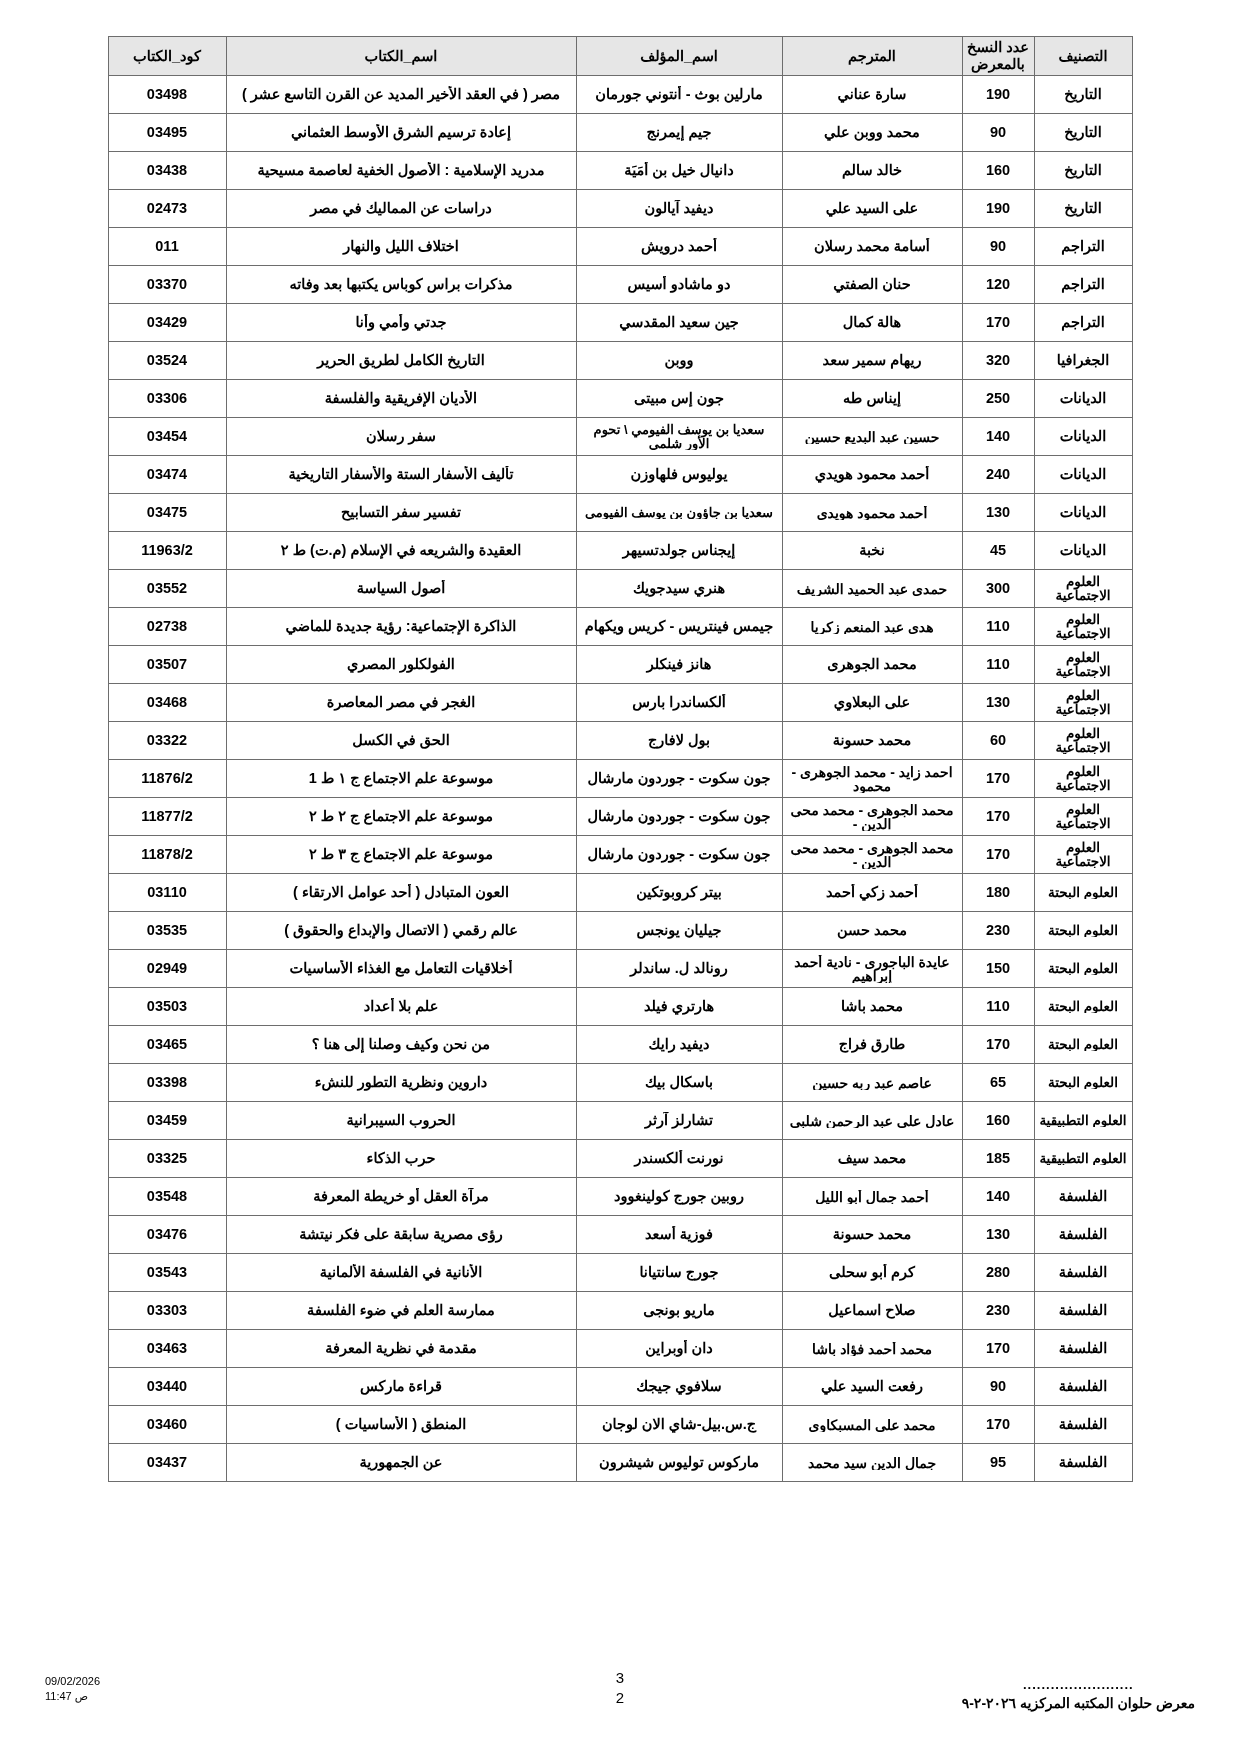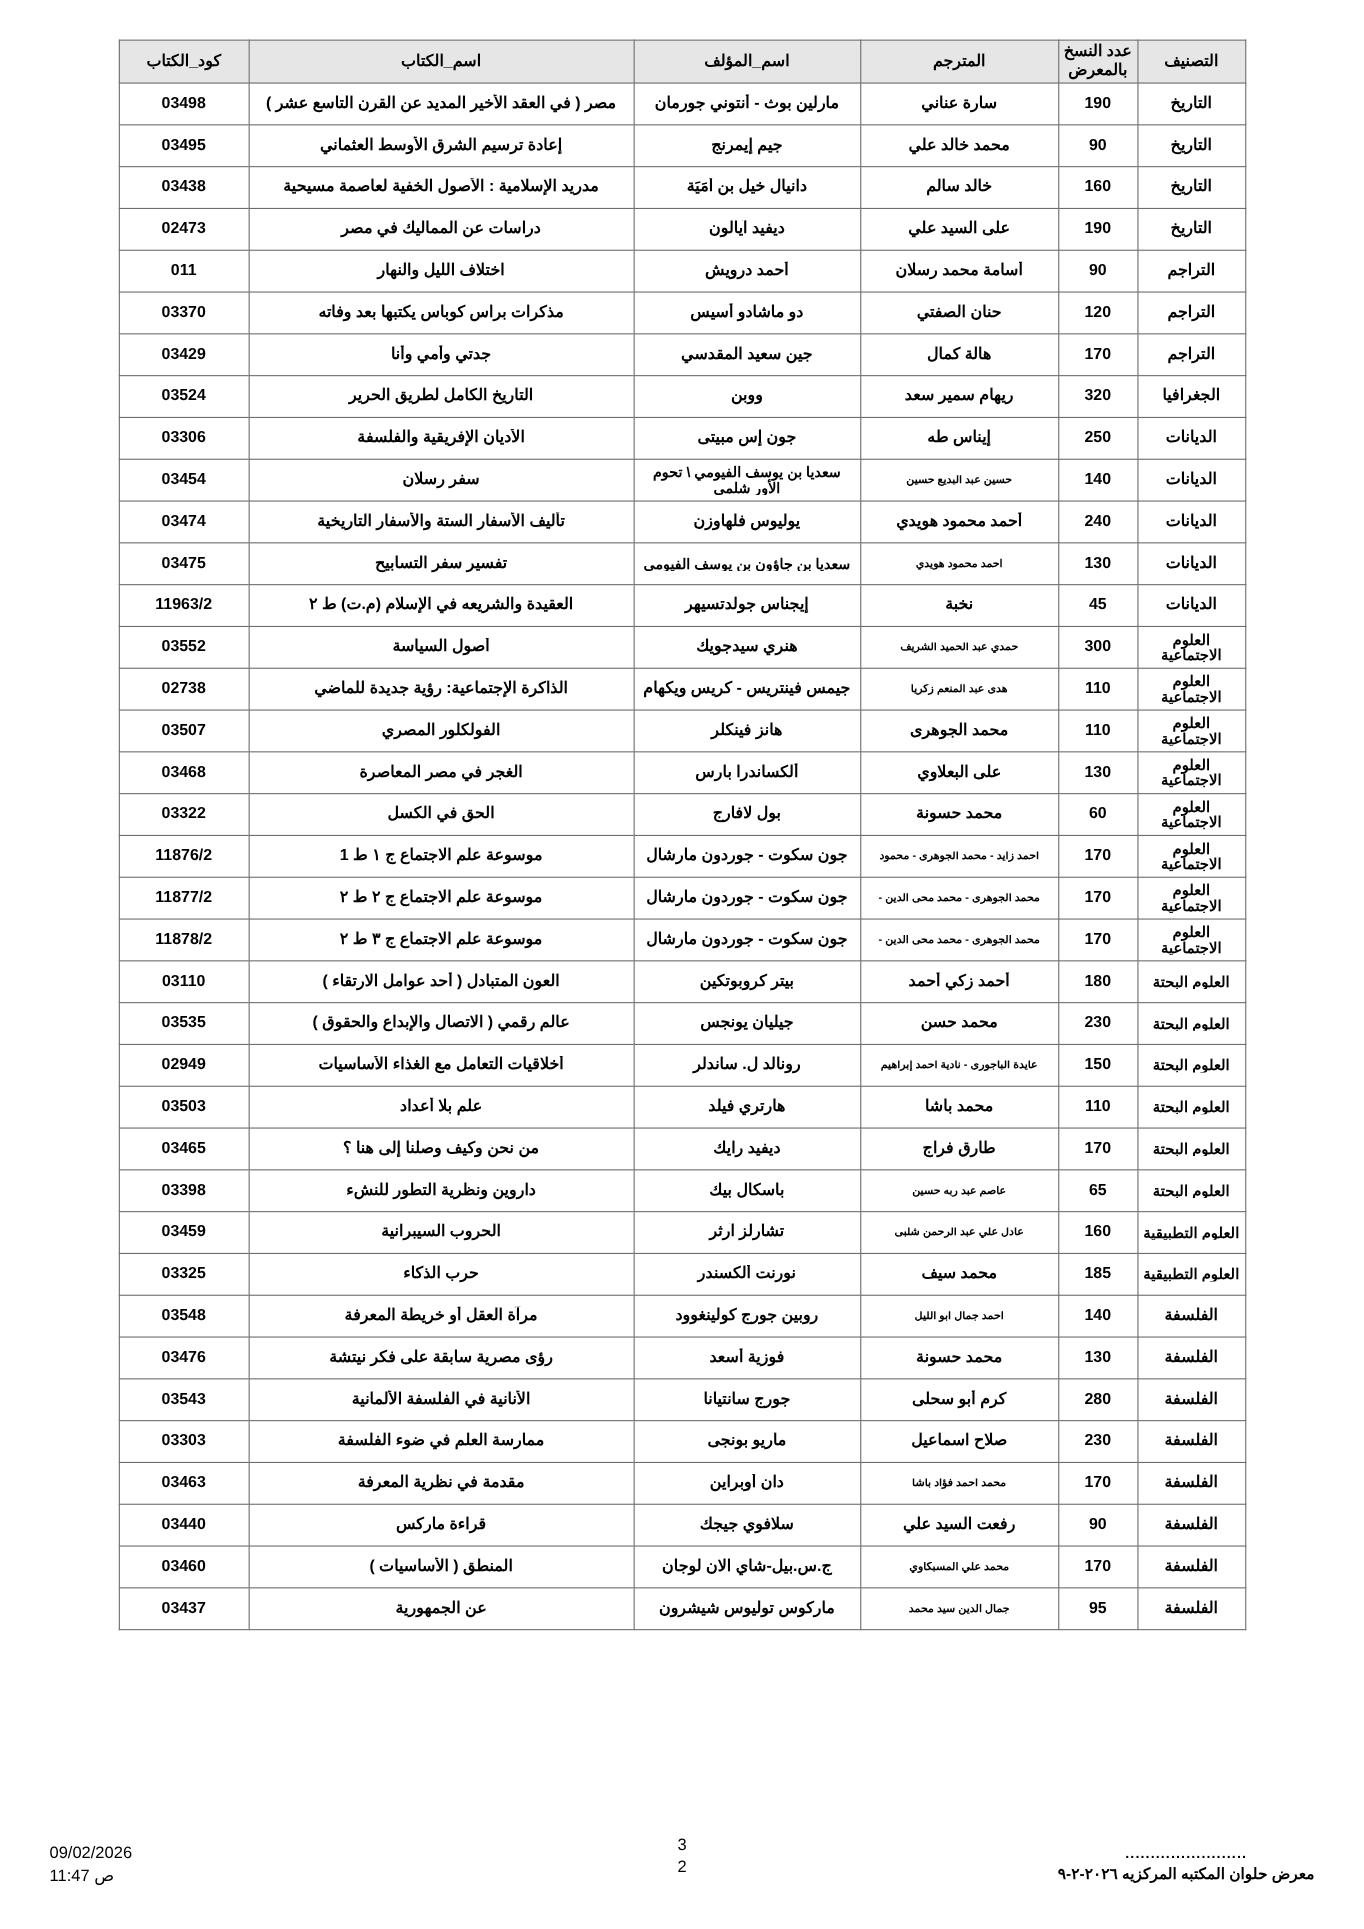--- a/index.html
+++ b/index.html
@@ -50,21 +50,21 @@
   col.c-title { width: 350px; }
   col.c-code { width: 118px; }
 
   tbody tr { height: 38px; }
   tbody td { background: #ffffff; }
 
   td.cell-class { font-size: 14px; }
   td.cell-class.two-line { font-size: 13.5px; line-height: 1.0; }
   td.cell-copies { font-size: 15px; }
   td.cell-translator { font-size: 14px; }
-  td.cell-translator.small { font-size: 10px; line-height: 1.0; }
+  td.cell-translator.small { font-size: 14px; line-height: 1.0; }
   td.cell-author { font-size: 14px; }
   td.cell-author.small { font-size: 13px; line-height: 1.05; margin-top: 32px; }
   td.cell-title { font-size: 14.5px; }
   td.cell-code { font-size: 15.5px; }
 
   .clip {
     display: block;
     max-height: 34px;
     overflow: hidden;
   }
@@ -112,21 +112,21 @@
     top: 8px;
     text-align: center;
     font-size: 15px;
     line-height: 1.3;
   }
   .footer-left {
     position: absolute;
     left: 0;
     top: 14px;
     text-align: left;
-    font-size: 15px;
+    font-size: 11px;
     direction: ltr;
     line-height: 1.4;
   }
 </style>
 </head>
 <body>
 
 <div class="page">
 
   <table class="book-table">
@@ -170,21 +170,21 @@
           </td>
         </tr>
         <tr>
           <td class="cell-class">
             <span class="clip">التاريخ</span>
           </td>
           <td class="cell-copies">
             <span class="clip">90</span>
           </td>
           <td class="cell-translator">
-            <span class="clip">محمد خالد علي</span>
+            <span class="clip">محمد ووبن علي</span>
           </td>
           <td class="cell-author">
             <span class="clip">جيم إيمرنج</span>
           </td>
           <td class="cell-title">
             <span class="clip">إعادة ترسيم الشرق الأوسط العثماني</span>
           </td>
           <td class="cell-code">
             <span class="clip">03495</span>
           </td>

